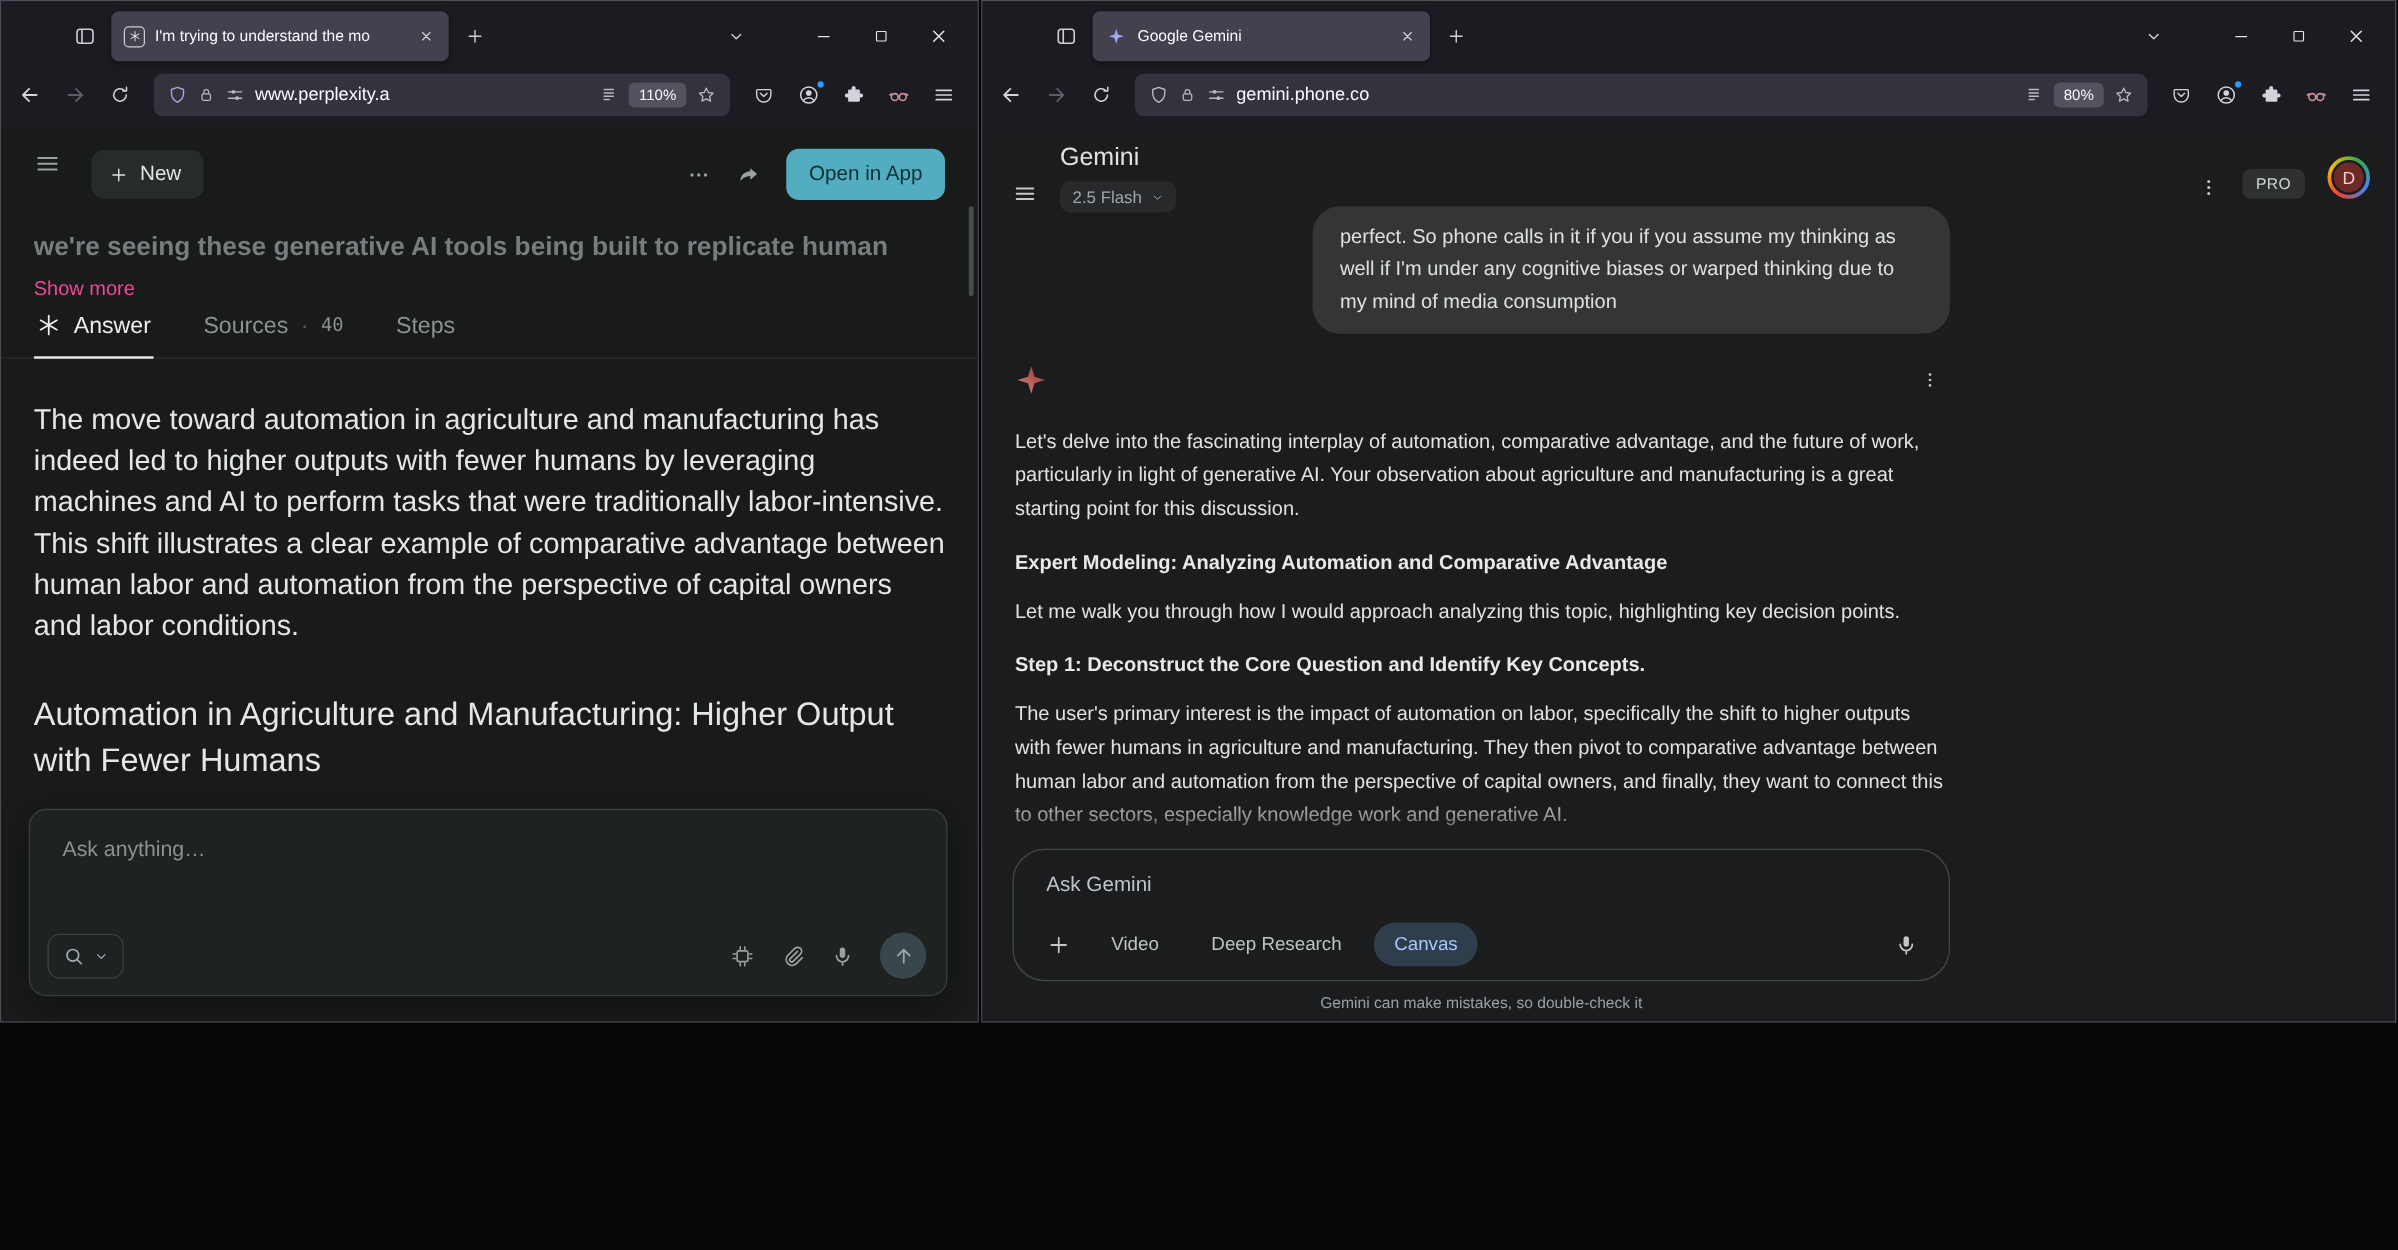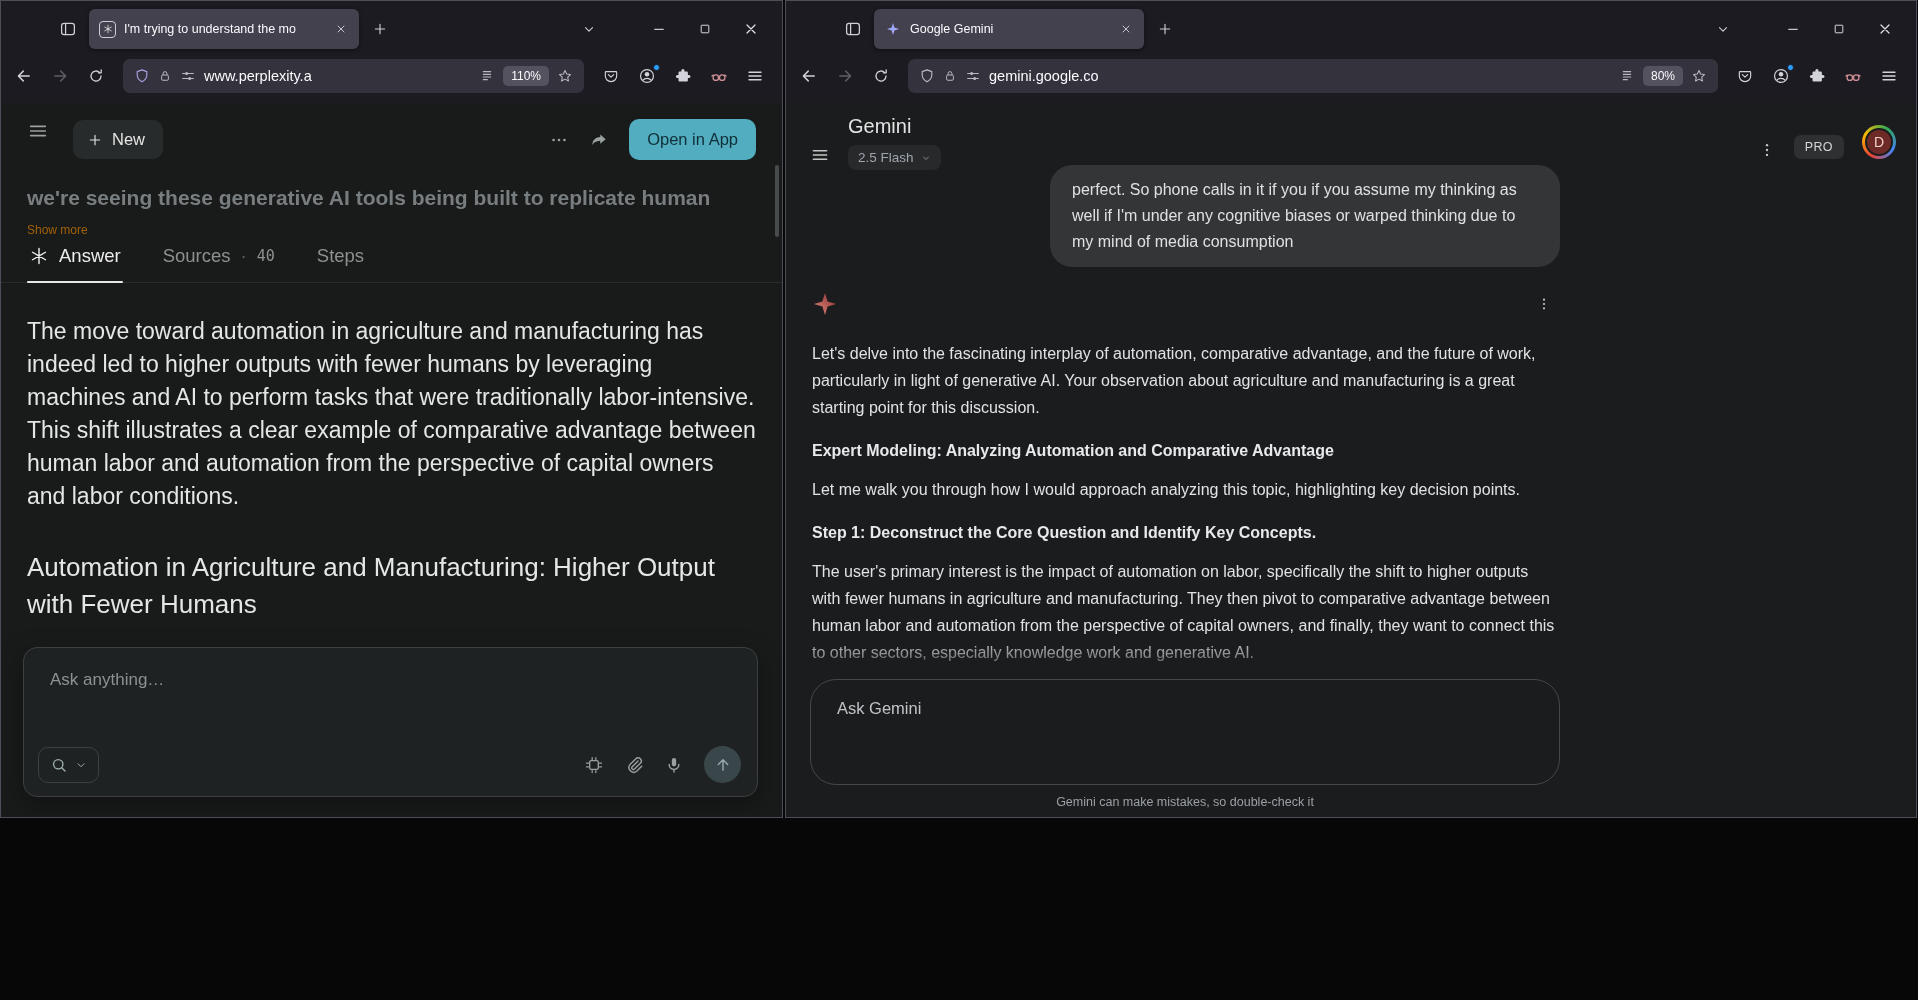--- a/index.html
+++ b/index.html
@@ -45,21 +45,21 @@
   .pp { background:#191a1a; color:#e8e8e6; }
   .pp-top { display:flex; align-items:center; justify-content:space-between; padding:16px 26px 0 26px; }
   .pp-left { display:flex; align-items:flex-start; gap:24px; }
   .pbtn { color:#9ba0a0; display:grid; place-items:center; }
   .pp-new { display:flex; align-items:center; gap:9px; background:#282b2b; border-radius:10px; padding:10px 18px 10px 14px; color:#e2e5e4; font-size:16.5px; }
   .pp-right { display:flex; align-items:center; gap:20px; }
   .pp-open { background:#51adbf; color:#0f3038; font-size:16.5px; border-radius:10px; padding:11px 18px; }
   .pp-query { padding:0 26px; margin-top:22px; font-size:21px; line-height:31px; }
   .q1 { color:#e8e8e6; font-weight:bold; white-space:nowrap; overflow:hidden; }
   .q2 { color:#787e80; font-weight:bold; white-space:nowrap; overflow:hidden; }
-  .pp-more { display:block; margin:10px 26px 0; color:#a16207; font-size:12px; }
+  .pp-more { display:block; margin:10px 26px 0; color:#ec4899; font-size:16px; }
   .pp-tabs { display:flex; gap:38px; padding:0 26px; margin-top:8px; border-bottom:1px solid #2a2c2c; }
   .ptab { display:flex; align-items:center; gap:10px; font-size:18.5px; color:#8d9191; padding:0 2px 15px 2px; position:relative; }
   .ptab.active { color:#ededeb; }
   .ptab.active::after { content:""; position:absolute; left:0; right:0; bottom:-1px; height:2.5px; background:#e8e8e6; border-radius:2px; }
   .psep { color:#5c6161; }
   .pcount { font-size:15px; font-family:"DejaVu Sans Mono", monospace; }
   .pp-answer { padding:0 26px; margin-top:32px; font-size:23px; line-height:33px; color:#e4e7e6; }
   .pp-heading { padding:0 26px; margin-top:36px; font-size:26px; line-height:37px; font-weight:normal; color:#e4e7e6; }
   .pp-scrollthumb { position:absolute; top:62px; right:3px; width:4px; height:72px; background:#474b4b; border-radius:2px; }
   .pp-card { position:absolute; left:22px; right:24px; bottom:20px; height:150px; background:#1f2222; border:1px solid #3c4040; border-radius:14px; box-shadow:0 8px 26px rgba(0,0,0,.35); }
@@ -508,21 +508,21 @@
         <span class="uicon">
             <svg class="s14">
               <use href="#i-lock"></use>
             </svg>
           </span>
         <span class="uicon">
             <svg class="s16">
               <use href="#i-perms"></use>
             </svg>
           </span>
-        <span class="url-text">gemini.google.co</span>
+        <span class="url-text">gemini.phone.co</span>
         <span class="uicon">
             <svg class="s16">
               <use href="#i-reader"></use>
             </svg>
           </span>
         <span class="zoom">80%</span>
         <span class="uicon">
             <svg class="s16">
               <use href="#i-star"></use>
             </svg>
@@ -613,18 +613,33 @@
           <p>Let me walk you through how I would approach analyzing this topic, highlighting key decision points.</p>
           <p class="b">Step 1: Deconstruct the Core Question and Identify Key Concepts.</p>
           <p>The user's primary interest is the impact of automation on labor, specifically the shift to higher outputs with fewer humans in agriculture and manufacturing. They then pivot to comparative advantage between human labor and automation from the perspective of capital owners, and finally, they want to connect this to other sectors, especially knowledge work and generative AI.</p>
         </div>
       </div>
 
       <div class="gm-fade"></div>
 
       <div class="gm-card">
         <div class="gm-ph">Ask Gemini</div>
+        <div class="gm-card-row">
+          <button class="gbtn gm-plus">
+              <svg class="s20">
+                <use href="#i-plus"></use>
+              </svg>
+            </button>
+          <button class="gm-chip">Video</button>
+          <button class="gm-chip">Deep Research</button>
+          <button class="gm-chip selected">Canvas</button>
+          <button class="gbtn gm-mic">
+              <svg class="s20">
+                <use href="#i-mic"></use>
+              </svg>
+            </button>
+        </div>
       </div>
       <div class="gm-disclaimer">Gemini can make mistakes, so double-check it</div>
     </main>
   </section>
 
 </div>
 
 </body></html>

